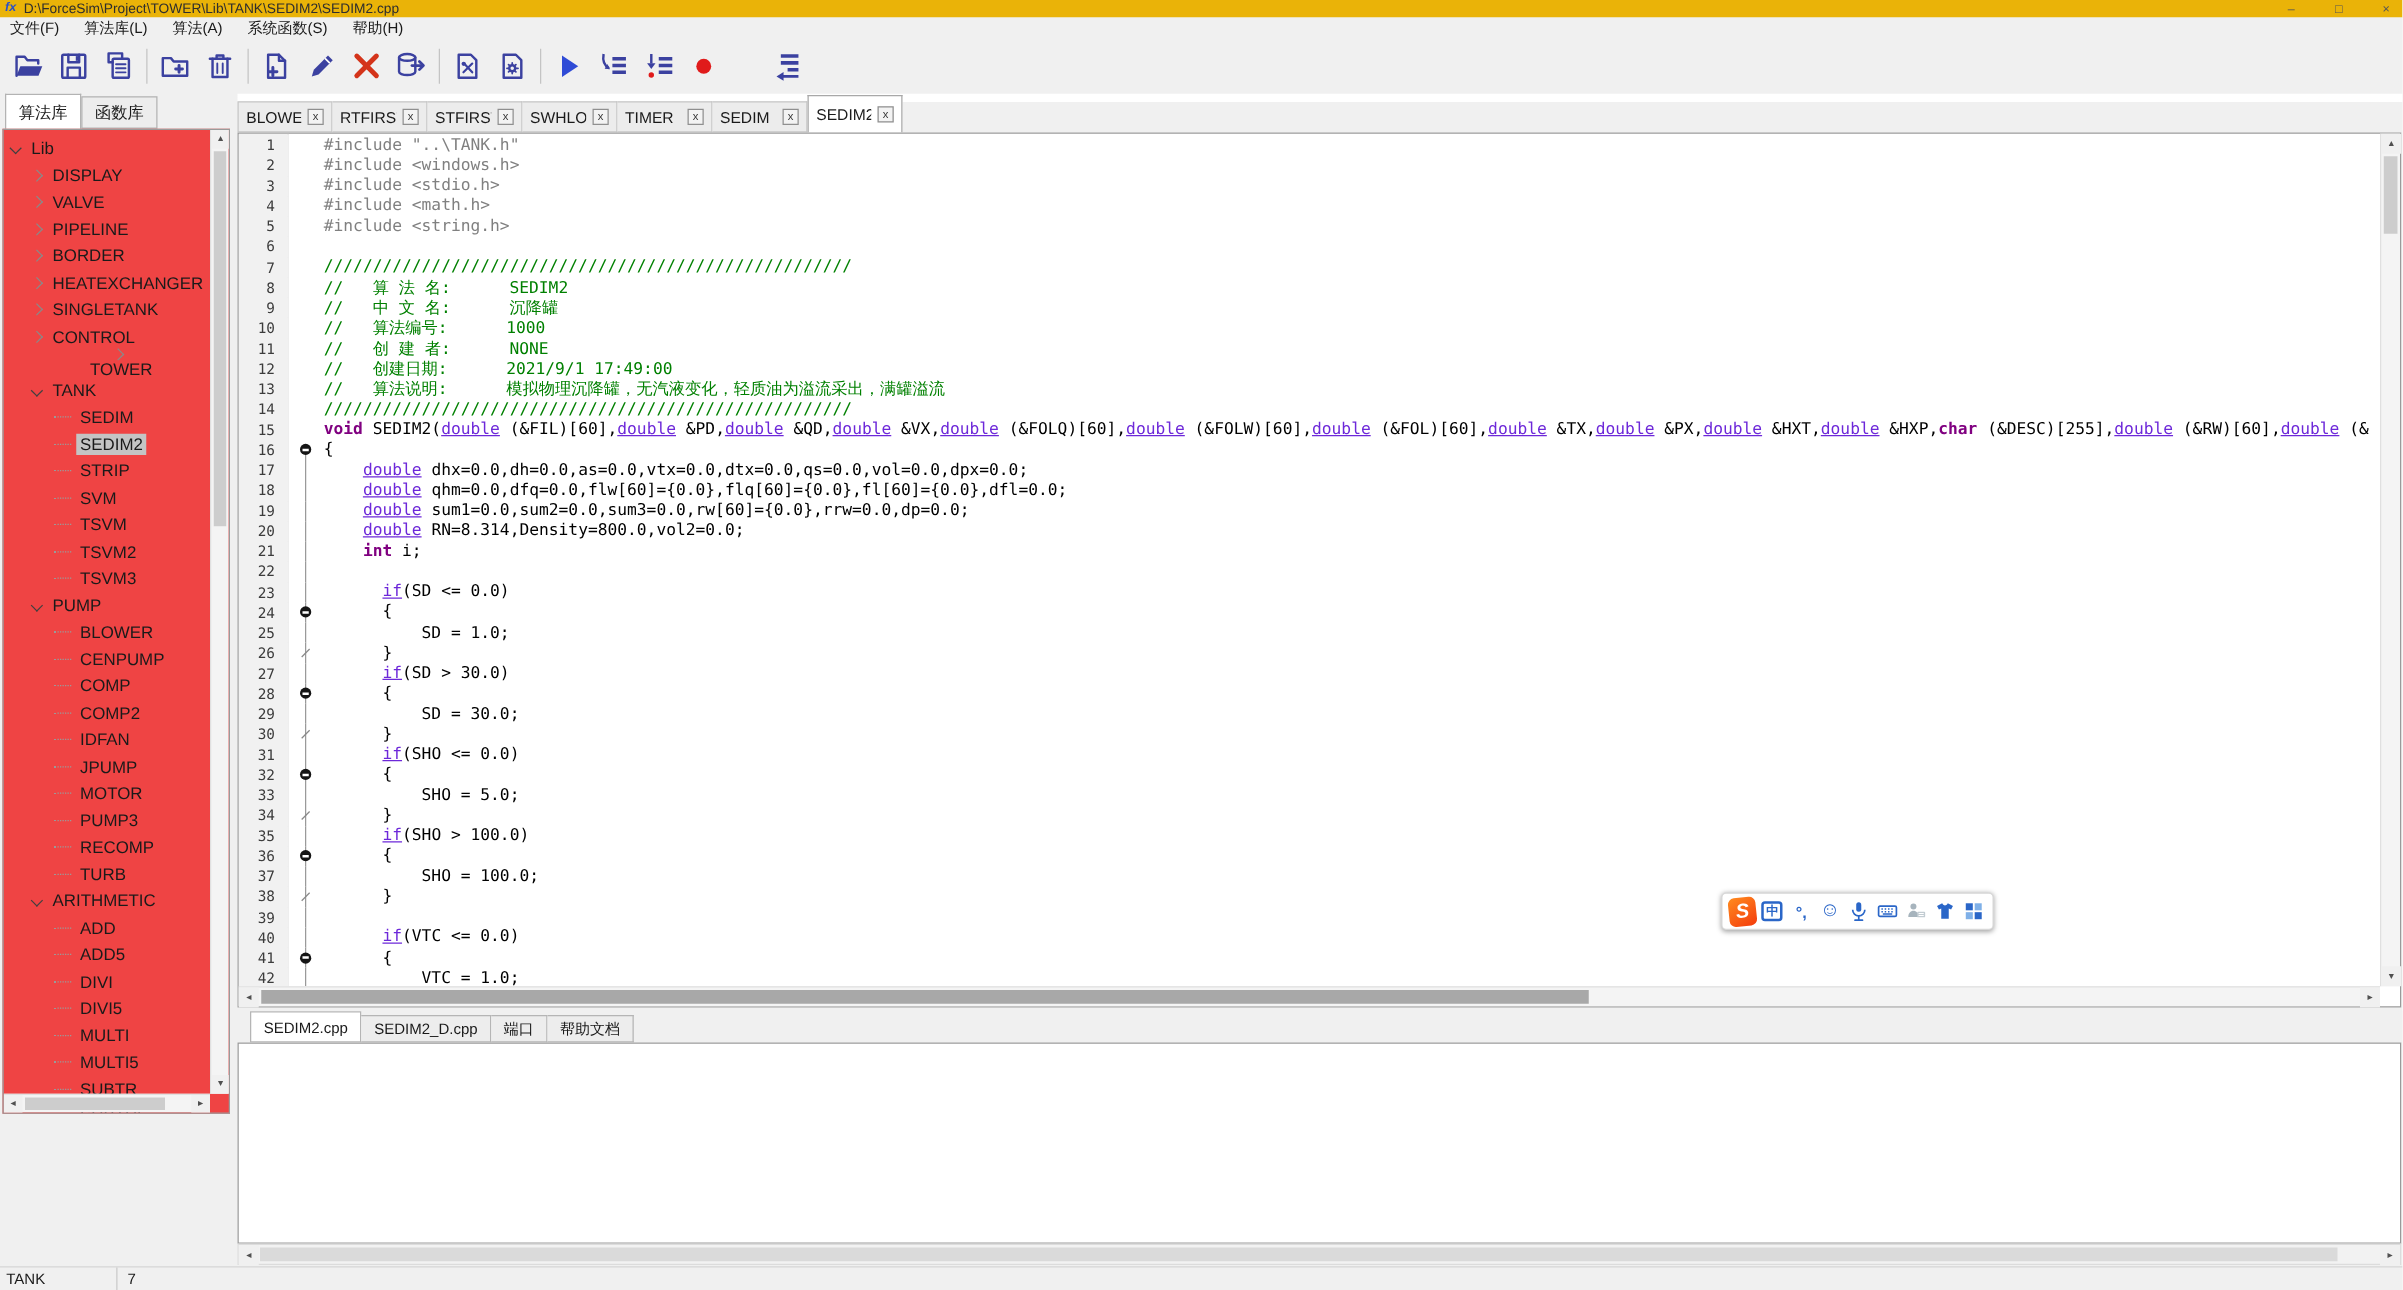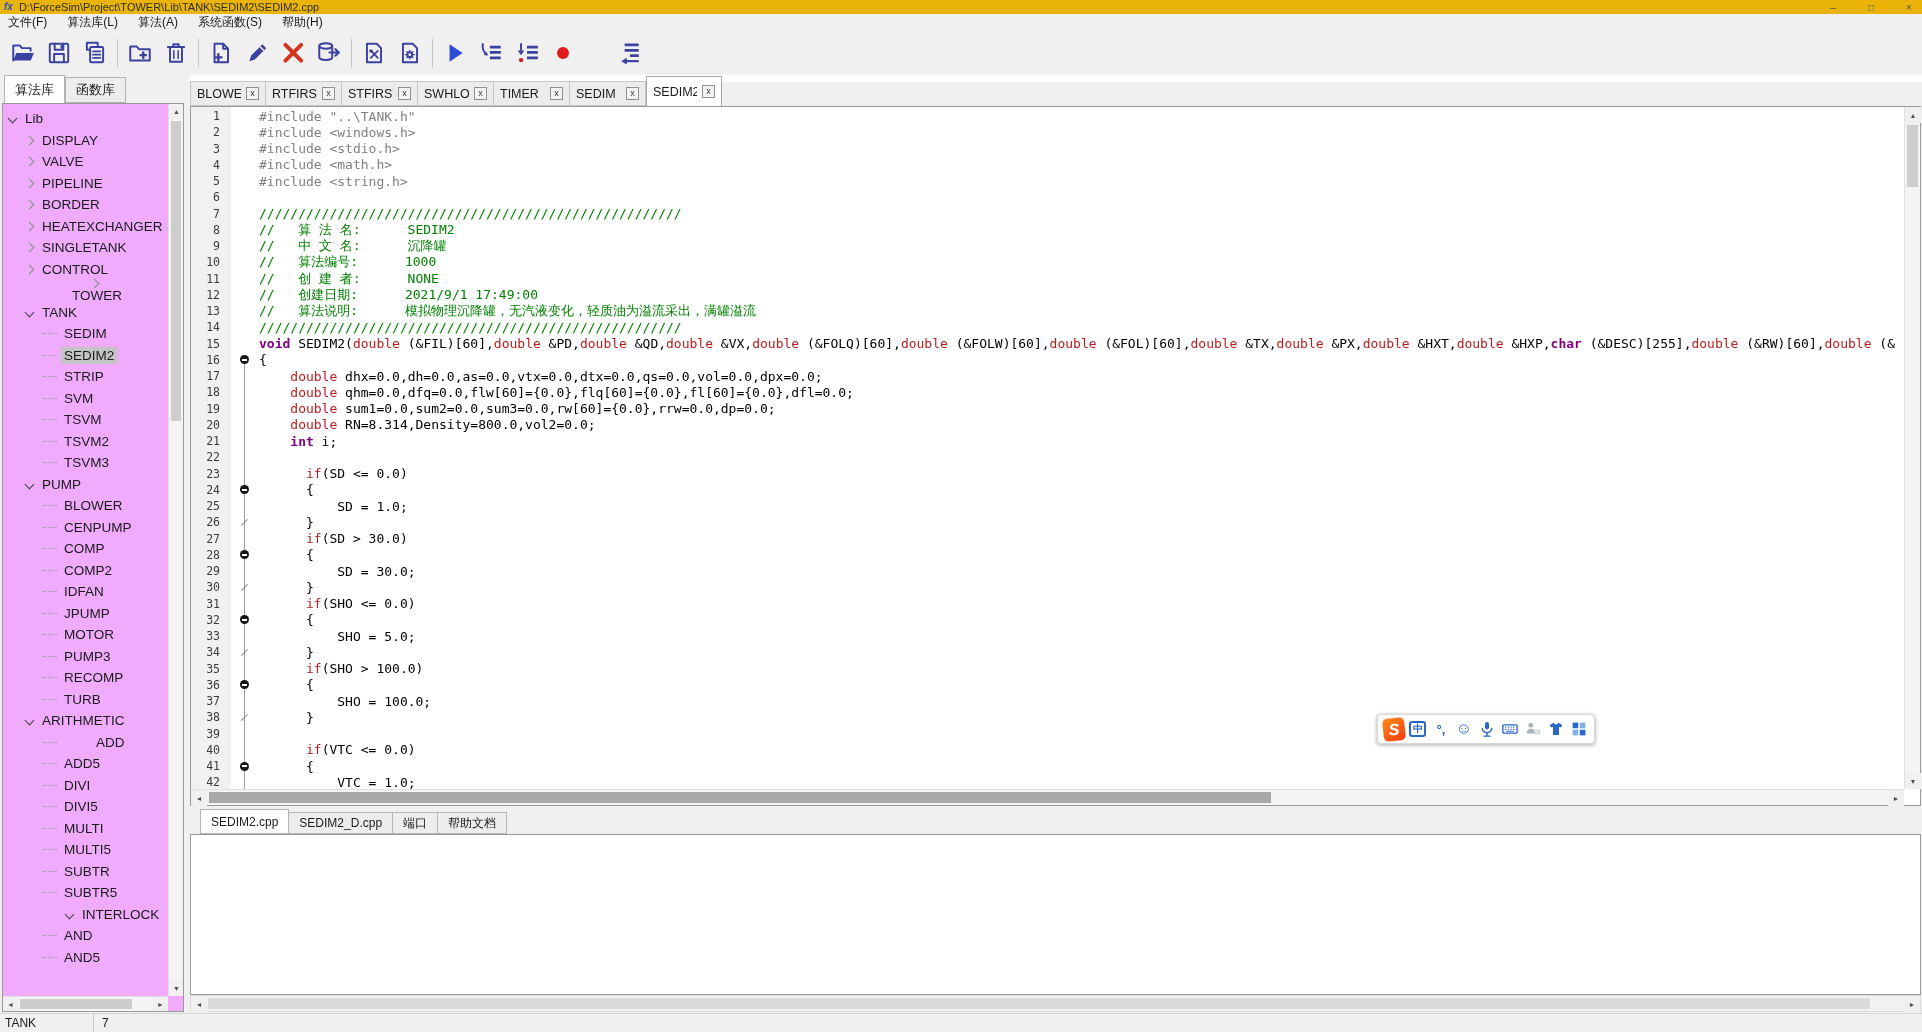--- a/index.html
+++ b/index.html
@@ -21,21 +21,21 @@
   .toolbar { position:absolute; left:0; top:30px; width:1922px; height:45px; background:#f0f0f0; display:flex; align-items:center; padding-left:5px; }
   .tool { width:36px; height:34px; display:flex; align-items:center; justify-content:center; }
   .tsep { width:1px; height:28px; background:#c4c4c4; margin:0 4px; }
   .tgap { width:30px; }
 
   
   .side-tabs { position:absolute; left:4px; top:75px; height:28px; display:flex; }
   .side-tab { min-width:56px; padding:0 10px; display:flex; align-items:center; justify-content:center; font-size:13px; border:1px solid #b3b3b3; background:#ededed; height:26px; margin-top:2px; }
   .side-tab.active { background:#fff; height:28px; margin-top:0; border-bottom:none;text-align:right; }
 
-  .treepanel { position:absolute; left:2px; top:103px; width:182px; height:909px; background:#f0abfc; border:1px solid #9a9a9a; overflow:hidden; }
+  .treepanel { position:absolute; left:2px; top:103px; width:182px; height:788px; background:#ef4444; border:1px solid #9a9a9a; overflow:hidden; }
   .tree { position:absolute; left:0; top:4px; right:15px; }
   .trow { height:21.5px; display:flex; align-items:center; font-size:13.5px; white-space:nowrap; }
   .chev { width:7px; height:7px; border-right:1.6px solid #8a8a8a; border-bottom:1.6px solid #8a8a8a; margin-right:6px; flex:none; }
   .chev.right { transform:rotate(-45deg); }
   .chev.down  { transform:rotate(45deg); border-color:#404040; }
   .leafdash { width:14px; border-bottom:1px dotted #9a9a9a; margin-right:4px; flex:none; }
   .tlabel { padding:1px 3px; }
   .trow.selected .tlabel { background:#c4c4c4; }
 
   .tree-vscroll { position:absolute; right:0; top:0; width:15px; bottom:15px; background:#f4f4f4; border-left:1px solid #e0e0e0; }
@@ -64,21 +64,21 @@
   .codelines { position:absolute; left:0; top:1px; right:0; }
   .crow { height:16.26px; display:flex; align-items:center; }
   .ln { width:40px; flex:none; text-align:right; padding-right:11px; font-family:"DejaVu Sans Mono","Liberation Mono",monospace; font-size:11.5px; color:#3c3c3c; background:#f1f1f1; height:100%; display:flex; align-items:center; justify-content:flex-end; }
   .fold { width:28px; flex:none; position:relative; height:100%; }
   .fold.fline::before { content:""; position:absolute; left:13px; top:0; bottom:0; width:1px; background:#9a9a9a; }
   .fold.fline.fstart::before { top:50%; }
   .fm { position:absolute; left:9px; top:50%; margin-top:-4.5px; width:9px; height:9px; background:#151515; border-radius:50%; }
   .fm::after { content:""; position:absolute; left:2px; top:3.8px; width:5px; height:1.4px; background:#fff; }
   .fe { position:absolute; left:12.5px; top:50%; margin-top:-4px; width:1.2px; height:9px; background:#888; transform:rotate(45deg); }
   .ct { white-space:pre; font-family:"DejaVu Sans Mono","Liberation Mono",monospace; font-size:13px; }
-  .c-kw  { color:#b91c1c; }
+  .c-kw  { color:#6d28d9;text-decoration:underline; }
   .c-kw2 { color:#800080; font-weight:bold; }
   .c-com { color:#008000; }
   .c-pre { color:#808080; }
   .c-pl  { color:#000; }
 
   .ed-vscroll { position:absolute; right:0; top:0; width:16px; bottom:16px; background:#f4f4f4; border-left:1px solid #e0e0e0; }
   .ed-hscroll { position:absolute; left:0; right:16px; bottom:0; height:16px; background:#f4f4f4; border-top:1px solid #e0e0e0; }
   .sb-btn16 { position:absolute; width:16px; height:16px; display:flex; align-items:center; justify-content:center; font-size:7px; color:#505050; background:#f0f0f0; }
 
   
@@ -368,21 +368,21 @@
         <span class="tlabel">RECOMP</span>
       </div>
       <div class="trow" style="padding-left: 40px;">
         <span class="leafdash"></span>
         <span class="tlabel">TURB</span>
       </div>
       <div class="trow" style="padding-left: 23px;">
         <span class="chev down"></span>
         <span class="tlabel">ARITHMETIC</span>
       </div>
-      <div class="trow" style="padding-left: 40px; gap: 32px;">
+      <div class="trow" style="padding-left: 40px;">
         <span class="leafdash"></span>
         <span class="tlabel">ADD</span>
       </div>
       <div class="trow" style="padding-left: 40px;">
         <span class="leafdash"></span>
         <span class="tlabel">ADD5</span>
       </div>
       <div class="trow" style="padding-left: 40px;">
         <span class="leafdash"></span>
         <span class="tlabel">DIVI</span>

